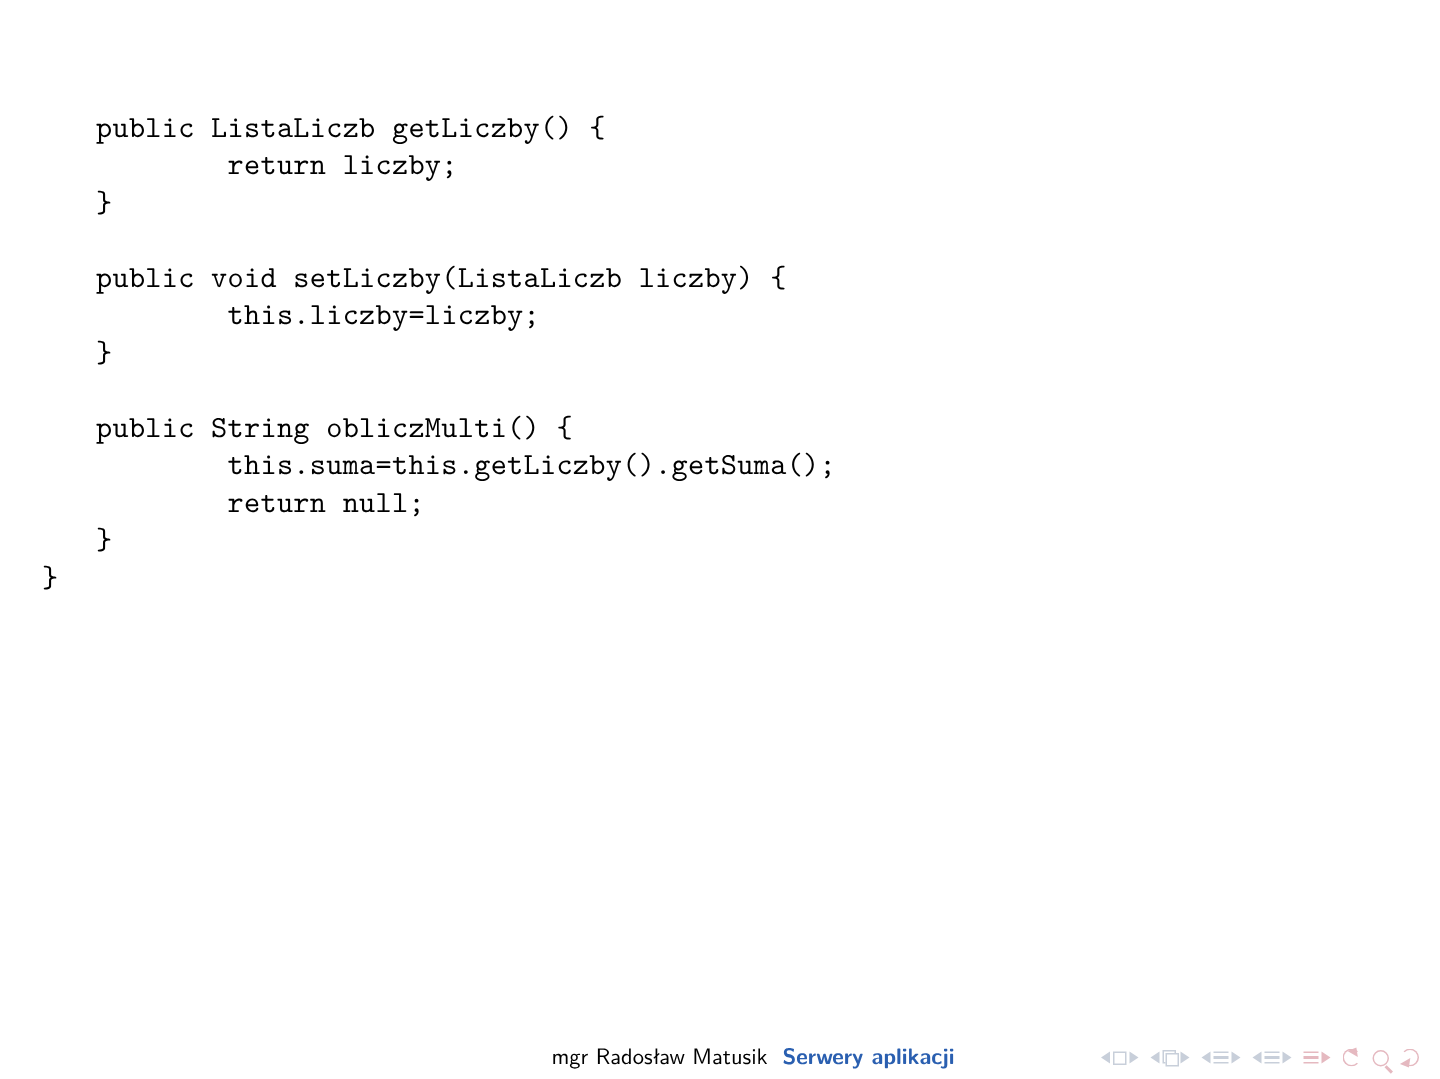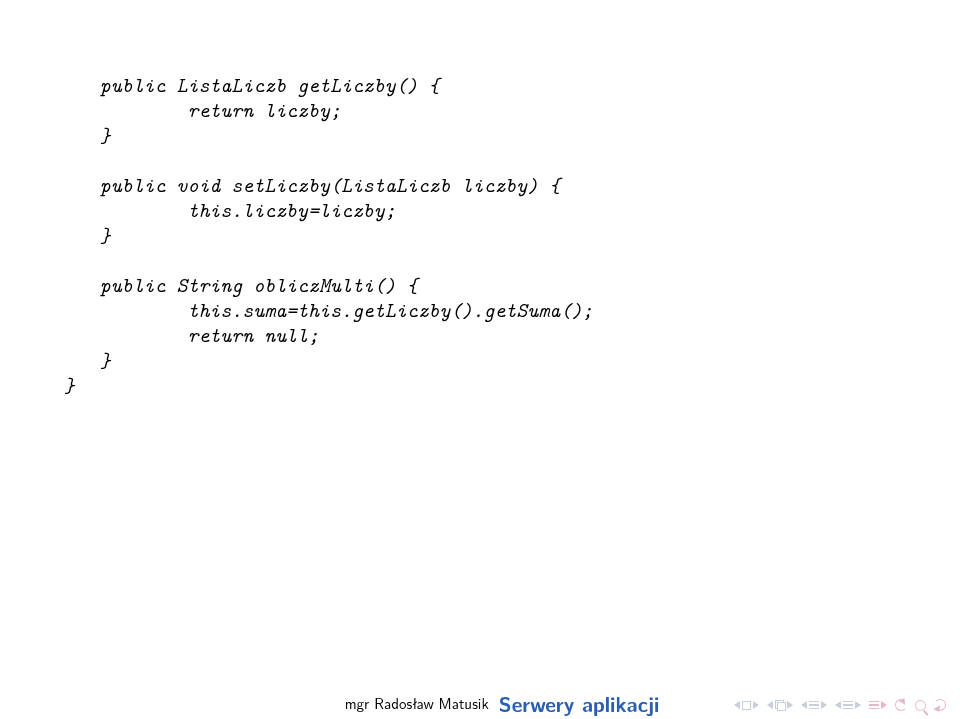--- a/index.html
+++ b/index.html
@@ -6,22 +6,21 @@
     html, body { width: 960px; height: 719px; }
     body {
       background: #ffffff;
       font-family: "Latin Modern Mono", "CMU Typewriter Text", Consolas, "Courier New", monospace;
       position: relative;
     }
     .slide {
       position: absolute;
       inset: 0;
       padding-top: 72px;
-      padding-left: 100px;
-      font-style: italic;
+      padding-left: 64px;
     }
     .code {
       font-size: 20.5px;
       line-height: 1.22;
       white-space: pre;
       color: #000;
       letter-spacing: 0.2px;
     }
     .footer {
       position: absolute;
@@ -33,21 +32,21 @@
       gap: 10px;
       margin-left: 44px;
     }
     .footer-author {
       font-family: "Latin Modern Sans", "CMU Sans Serif", "DejaVu Sans", Helvetica, Arial, sans-serif;
       font-size: 15px;
       color: #000;
     }
     .footer-title {
       font-family: "Latin Modern Sans", "CMU Sans Serif", "DejaVu Sans", Helvetica, Arial, sans-serif;
-      font-size: 21px;
+      font-size: 15px;
       color: #2a5fb0;
       font-weight: 600;
     }
     .nav-icons {
       position: absolute;
       right: 14px;
       bottom: 8px;
       display: flex;
       align-items: center;
       gap: 8px;

